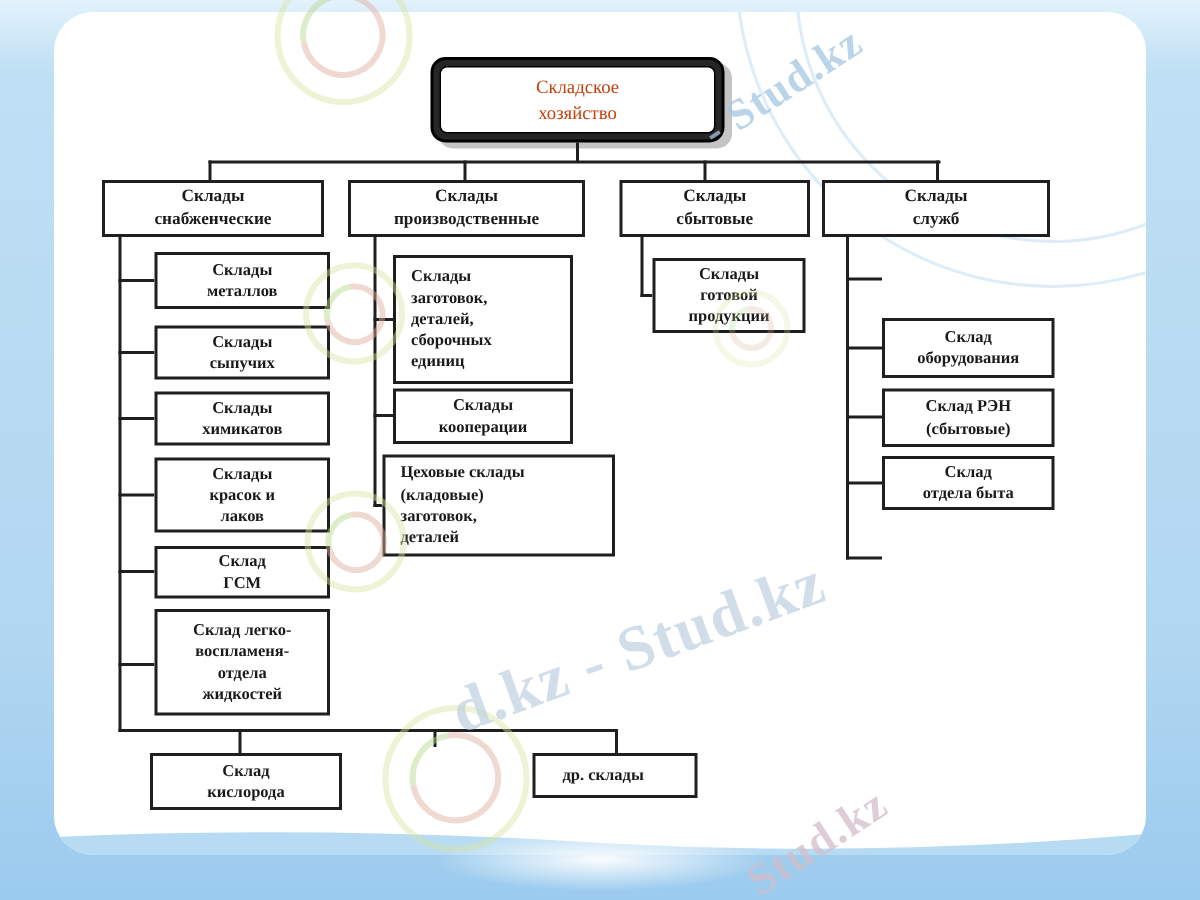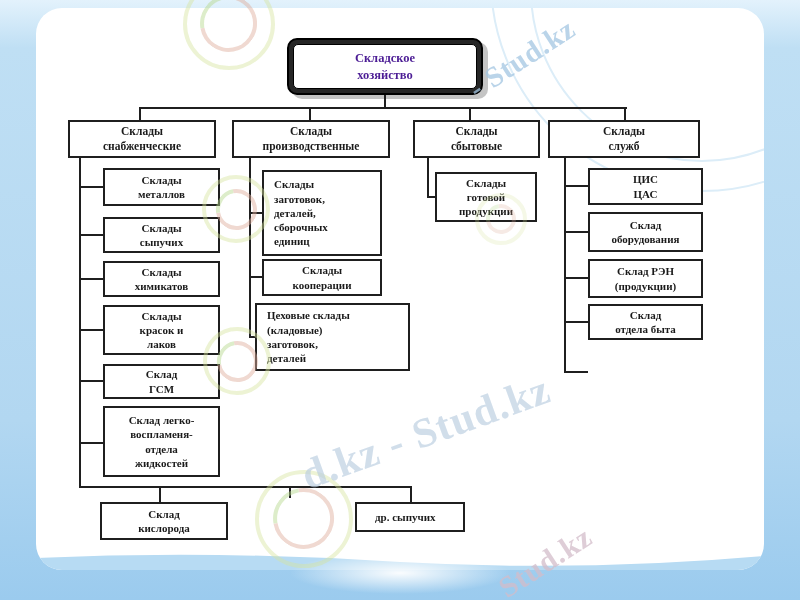--- a/index.html
+++ b/index.html
@@ -20,21 +20,21 @@
   .node{position:absolute;box-sizing:border-box;background:#fff;border:2px solid #1f1f1f;
     display:flex;align-items:center;justify-content:center;text-align:center;
     white-space:pre-line;font-weight:bold;font-size:11px;line-height:1.3;color:#1a1a1a;}
   .node.al{justify-content:flex-start;text-align:left;padding-left:10px;}
   .hdr{font-size:11.5px;}
   .root{position:absolute;left:287px;top:38px;width:196px;height:57px;box-sizing:border-box;
     background:#262626;border:2px solid #000;border-radius:10px;padding:4px;
     box-shadow:5px 4px 0 rgba(125,125,125,.45);}
   .root-in{width:100%;height:100%;box-sizing:border-box;background:#fff;border:1px solid #000;
     border-radius:5px;display:flex;align-items:center;justify-content:center;text-align:center;
-    white-space:pre-line;font-weight:bold;font-size:12.5px;line-height:1.35;color:#4c1d95;}
+    white-space:pre-line;font-weight:normal;font-size:12.5px;line-height:1.35;color:#c2410c;}
   .ln{position:absolute;background:#1f1f1f;}
 
   
   .wm-layer{position:absolute;left:0;top:0;width:800px;height:600px;pointer-events:none;}
   .wm{position:absolute;font-weight:bold;letter-spacing:1px;opacity:.75;}
   .wm-a{left:462px;top:42px;font-size:29px;color:#a3c6e2;transform:rotate(-33deg);}
   .wm-c{left:295px;top:408px;font-size:42px;color:#b9cde0;transform:rotate(-20deg);opacity:.65;}
   .wm-d{left:493px;top:545px;font-size:30px;color:#d3bdca;transform:rotate(-33deg);}
   .swirl{position:absolute;border-radius:50%;border:4px solid rgba(213,227,157,.8);opacity:.55;}
   .swirl-in{position:absolute;left:16%;top:16%;right:16%;bottom:16%;border-radius:50%;
@@ -124,37 +124,35 @@
 готовой
 продукции</div>
 
   <i class="ln" style="left:564px;top:157px;width:2px;height:216px;"></i>
   <i class="ln" style="left:564px;top:185px;width:24px;height:2px;"></i>
   <i class="ln" style="left:564px;top:231px;width:24px;height:2px;"></i>
   <i class="ln" style="left:564px;top:277px;width:24px;height:2px;"></i>
   <i class="ln" style="left:564px;top:321px;width:24px;height:2px;"></i>
   <i class="ln" style="left:564px;top:371px;width:24px;height:2px;"></i>
 
-  <div class="node" style="left:588px;top:168px;width:115px;height:37px;">ЦИС
-ЦАС</div>
   <div class="node" style="left:588px;top:212px;width:115px;height:40px;">Склад
 оборудования</div>
   <div class="node" style="left:588px;top:259px;width:115px;height:39px;">Склад РЭН
-(продукции)</div>
+(сбытовые)</div>
   <div class="node" style="left:588px;top:304px;width:115px;height:36px;">Склад
 отдела быта</div>
 
   <i class="ln" style="left:79px;top:486px;width:333px;height:2px;"></i>
   <i class="ln" style="left:159px;top:486px;width:2px;height:16px;"></i>
   <i class="ln" style="left:289px;top:486px;width:2px;height:12px;"></i>
   <i class="ln" style="left:410px;top:486px;width:2px;height:16px;"></i>
 
   <div class="node" style="left:100px;top:502px;width:128px;height:38px;">Склад
 кислорода</div>
-  <div class="node al" style="left:355px;top:502px;width:110px;height:30px;padding-left:18px;">др. сыпучих</div>
+  <div class="node al" style="left:355px;top:502px;width:110px;height:30px;padding-left:18px;">др. склады</div>
 </div>
 
 <div class="wm-layer">
   <div class="swirl" style="left:183px;top:-22px;width:84px;height:84px;">
       <div class="swirl-in"></div>
     </div>
   <div class="swirl" style="left:202px;top:175px;width:60px;height:60px;">
       <div class="swirl-in"></div>
     </div>
   <div class="swirl" style="left:203px;top:327px;width:60px;height:60px;">

